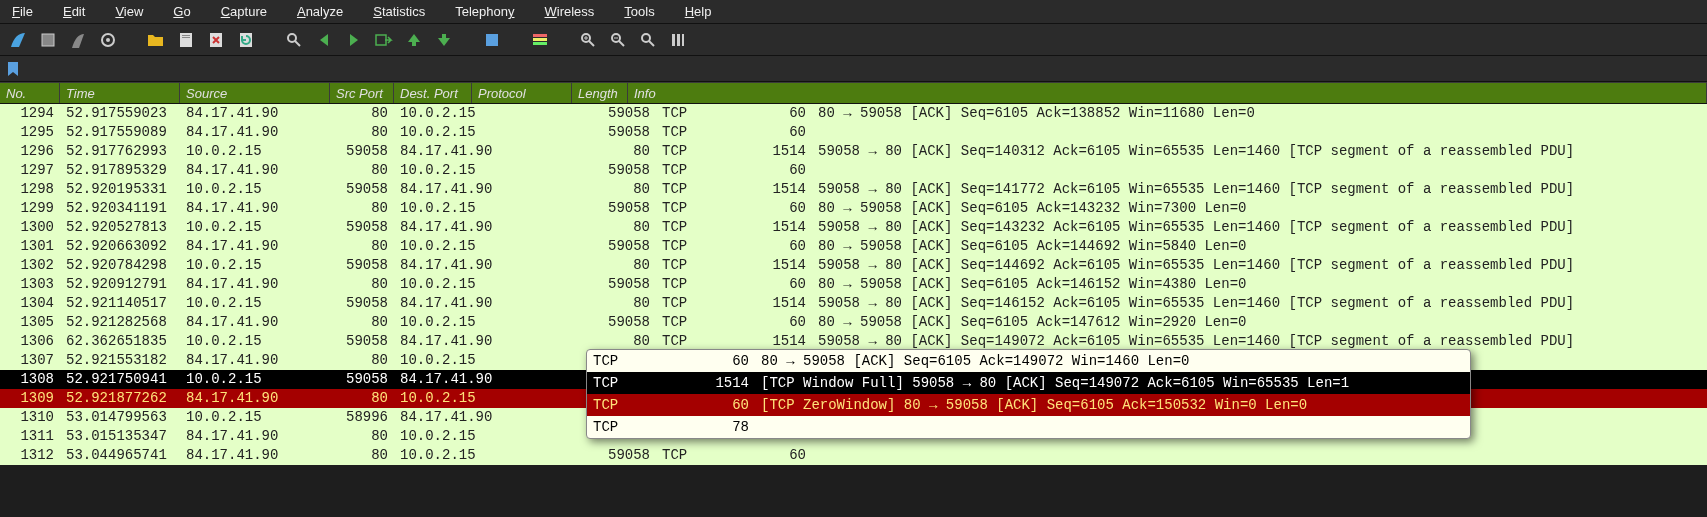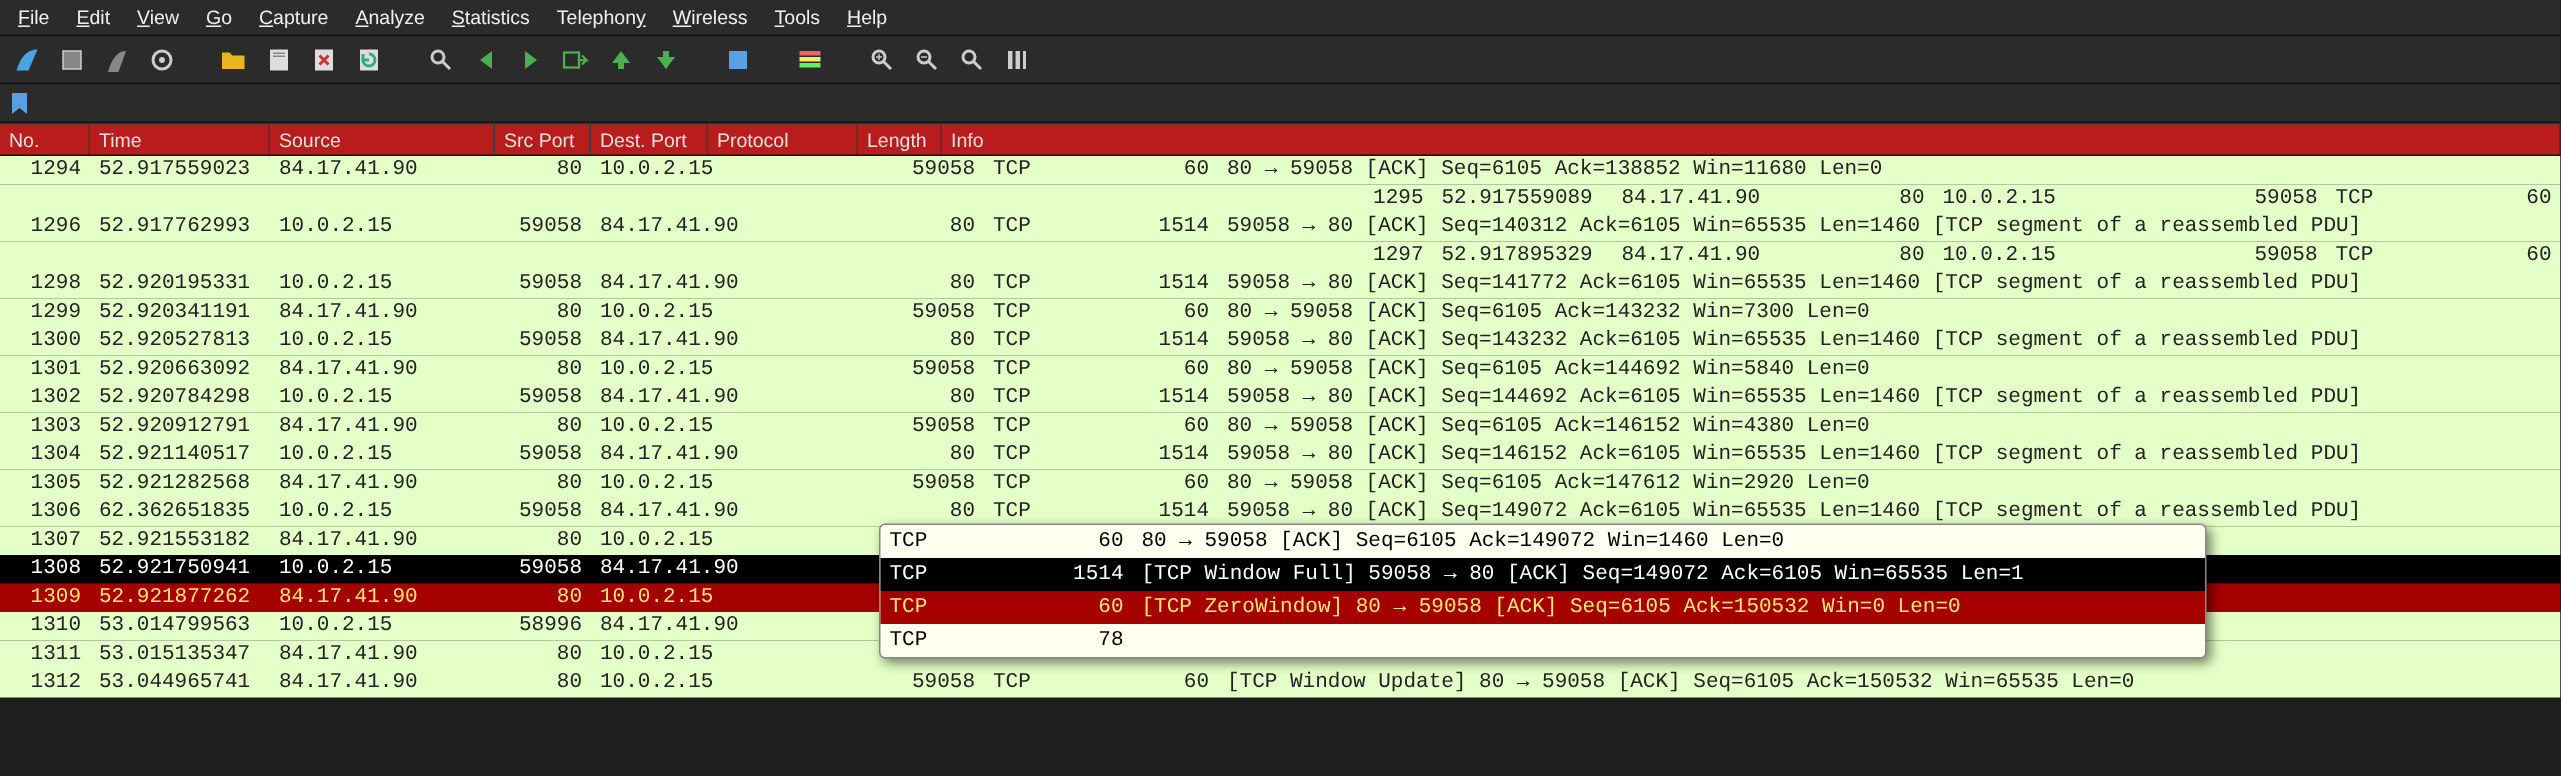--- a/index.html
+++ b/index.html
@@ -8,21 +8,21 @@
   font-size: 13px;
   background: #1e1e1e;
   color: #e0e0e0;
   width: 1707px;
   height: 517px;
   overflow: hidden;
   position: relative;
 }
 .menubar {
   display: flex;
-  gap: 6px;
+  gap: 18px;
   padding: 2px 6px;
   background: #2b2b2b;
   border-bottom: 1px solid #111;
   height: 24px;
   align-items: center;
 }
 .menubar .menu-item {
   padding: 2px 6px;
   cursor: pointer;
   color: #f0f0f0;
@@ -63,43 +63,43 @@
   border: none;
   color: #bbb;
   padding: 4px 6px;
   font-family: inherit;
   font-size: 13px;
   outline: none;
 }
 .filterbar input::placeholder { color: #999; }
 .columns-header {
   display: flex;
-  background: #b91c1c;
+  background: #4d7c0f;
   color: #e0e0e0;
   height: 22px;
   border-top: 1px solid #3a3a3a;
   border-bottom: 1px solid #111;
   font-size: 13px;
+  font-style: italic;
 }
 .columns-header .col {
   padding: 3px 6px;
   border-right: 1px solid #3a3a3a;
   overflow: hidden;
   white-space: nowrap;
 }
 .packet-list {
   font-family: "Consolas", "Courier New", monospace;
   font-size: 14px;
   line-height: 19px;
 }
 .row {
   display: flex;
   white-space: nowrap;
   height: 19px;
-  justify-content: flex-end;
 }
 .row .cell {
   padding: 0 6px;
   overflow: hidden;
 }
 .c-no    { width: 60px; text-align: right; }
 .c-time  { width: 120px; }
 .c-src   { width: 150px; }
 .c-sport { width: 64px; text-align: right; }
 .c-dst   { width: 184px; }
@@ -498,21 +498,20 @@
     </div>
     <div class="row normal">
       <div class="cell c-no">1312</div>
       <div class="cell c-time">53.044965741</div>
       <div class="cell c-src">84.17.41.90</div>
       <div class="cell c-sport">80</div>
       <div class="cell c-dst">10.0.2.15</div>
       <div class="cell c-dport">59058</div>
       <div class="cell c-proto">TCP</div>
       <div class="cell c-len">60</div>
-      <div class="cell c-info">[TCP Window Update] 80 → 59058 [ACK] Seq=6105 Ack=150532 Win=65535 Len=0</div>
     </div>
   </div>
 
 <div class="tooltip" id="tooltip">
     <div class="trow ">
       <div class="tcell t-proto">TCP</div>
       <div class="tcell t-len">60</div>
       <div class="tcell t-info">80 → 59058 [ACK] Seq=6105 Ack=149072 Win=1460 Len=0</div>
     </div>
     <div class="trow blk">

